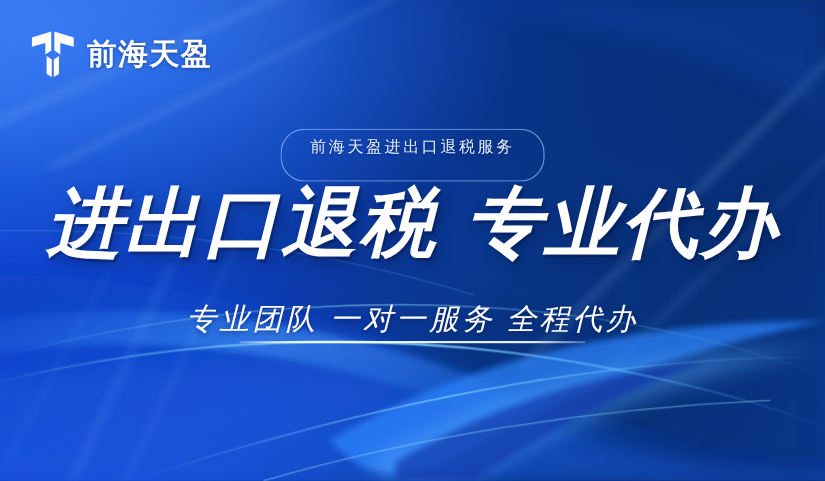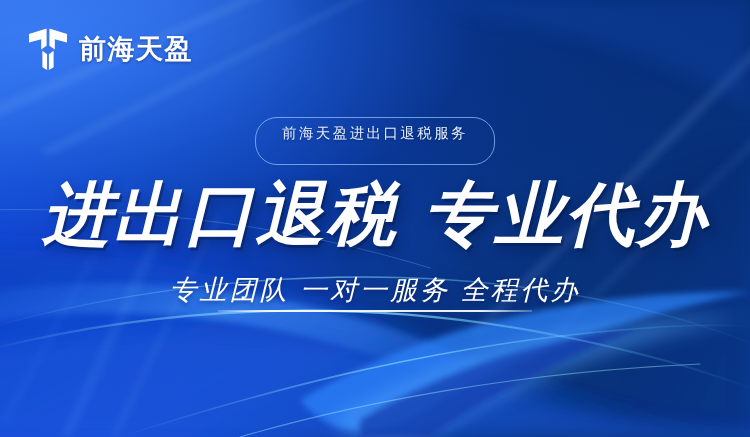--- a/index.html
+++ b/index.html
@@ -57,21 +57,20 @@
     color:#ffffff;
     font-size:69px;
     font-weight:700;
     font-style:italic;
     letter-spacing:2px;
     line-height:1.08;
     white-space:nowrap;
     text-shadow:
       2px 3px 0 rgba(4,26,80,.45),
       4px 6px 12px rgba(2,16,58,.35);
-    margin-top: 12px;
   }
   .headline .gap{display:inline-block;width:26px;}
 
   
   .subtitle{
     position:absolute;left:0;right:0;top:272px;
     text-align:center;
     color:#ffffff;
     font-size:27px;
     font-style:italic;

